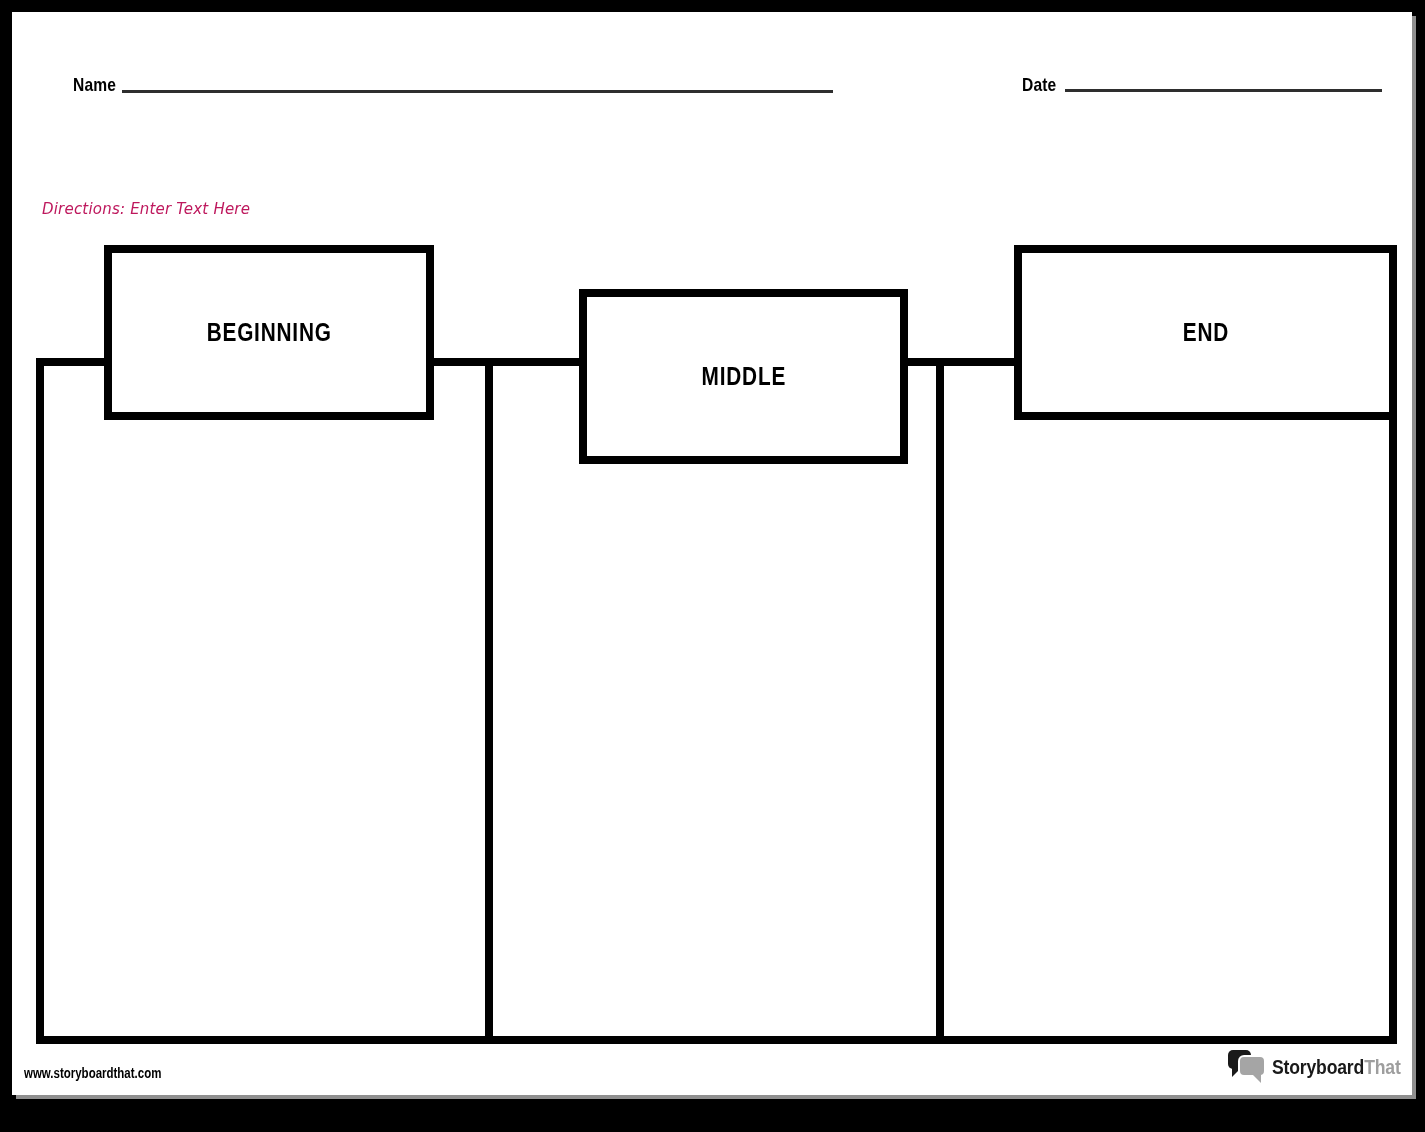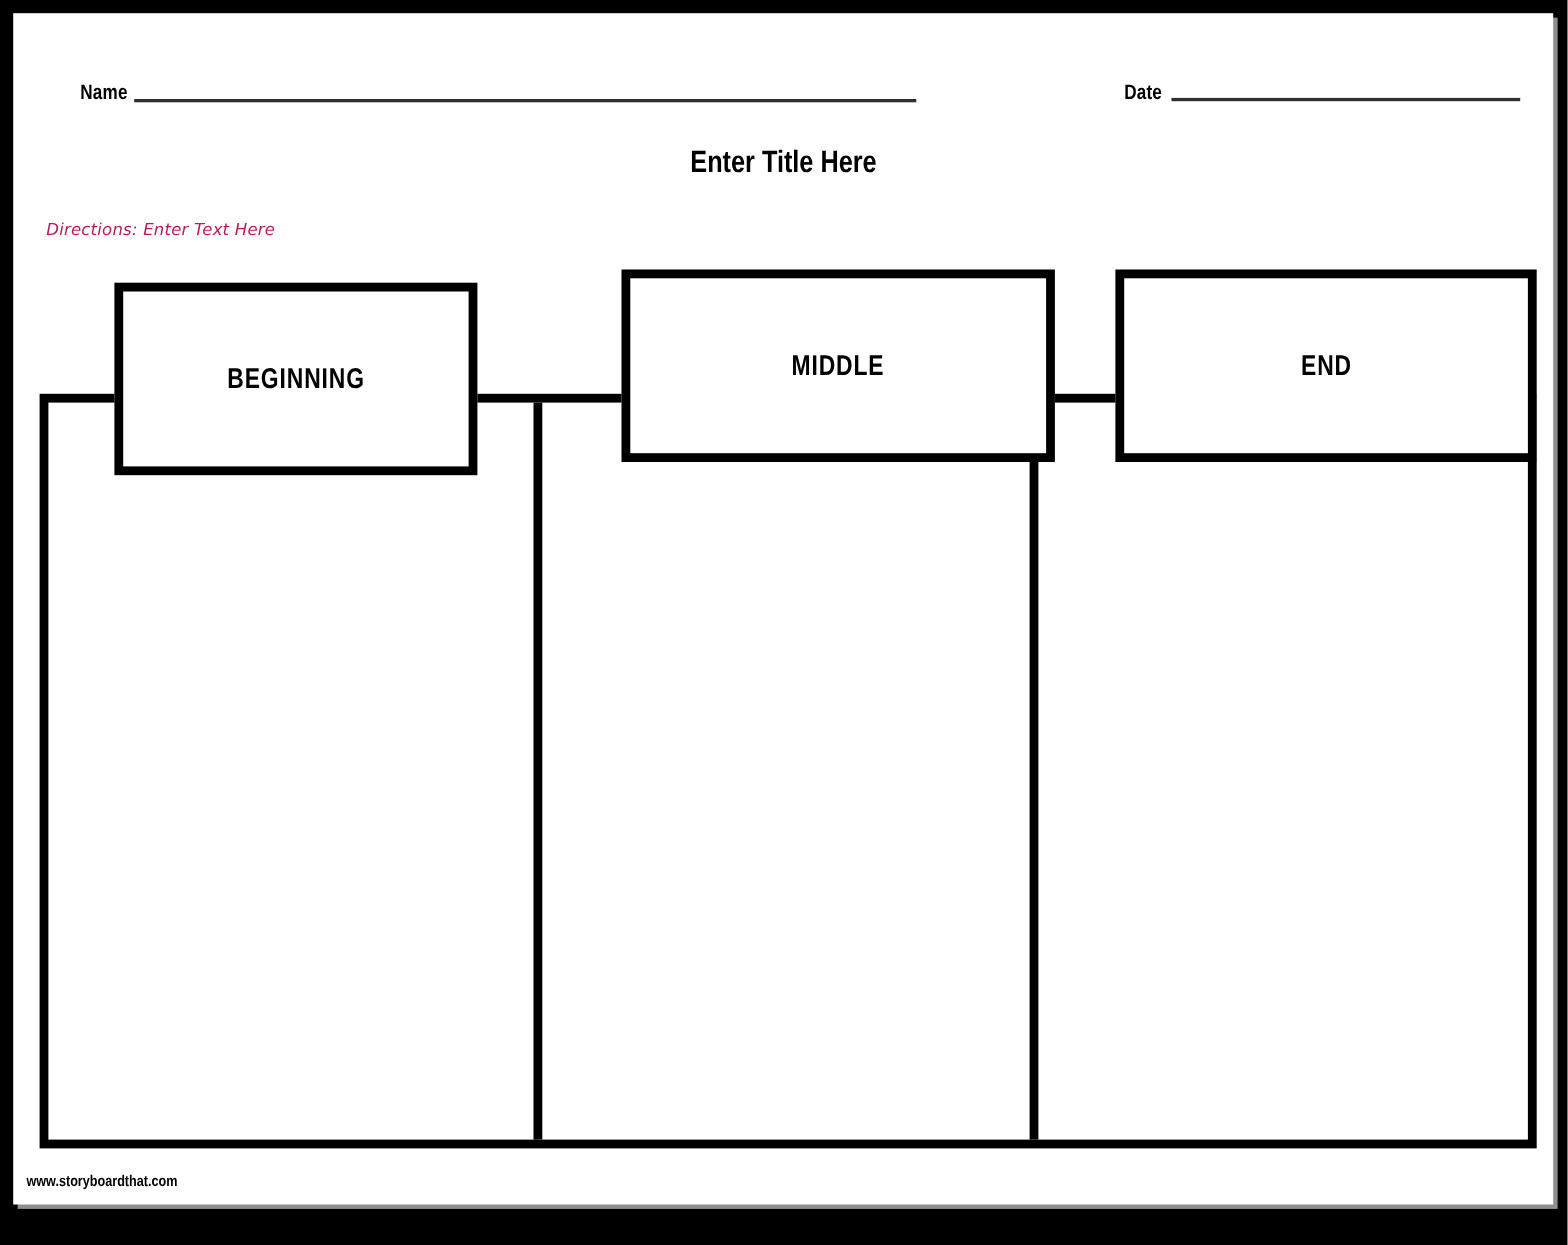--- a/index.html
+++ b/index.html
@@ -85,22 +85,22 @@
     position: absolute;
     top: 233px;
     height: 175px;
     border: 8px solid #000;
     background: #fff;
     z-index: 3;
     display: flex;
     align-items: center;
     justify-content: center;
   }
-  .header-box-1 { left: 92px;  width: 330px; margin-top: 12px; }
-  .header-box-2 { left: 553px; width: 394px; }
+  .header-box-1 { left: 92px;  width: 330px; }
+  .header-box-2 { left: 567px; width: 329px; margin-top: 44px; }
   .header-box-3 { left: 1002px; width: 383px; }
   .header-label {
     display: inline-block;
     font-weight: bold;
     font-size: 26px;
     letter-spacing: 1px;
     transform: scaleX(0.8);
     transform-origin: center;
     color: #000;
     white-space: nowrap;
@@ -139,23 +139,20 @@
 <body>
 
 <div class="page">
 
   <span class="lbl condensed name-label">Name</span>
   <div class="fill-line name-line"></div>
 
   <span class="lbl condensed date-label">Date</span>
   <div class="fill-line date-line"></div>
 
-  <div class="title-wrap">
-    <span class="title-text">Enter Title Here</span>
-  </div>
 
   <div class="directions">Directions: Enter Text Here</div>
 
   <div class="content-area">
     <div class="cell cell-1"></div>
     <div class="cell cell-2"></div>
     <div class="cell cell-3"></div>
     <div class="divider divider-1"></div>
     <div class="divider divider-2"></div>
   </div>
@@ -165,14 +162,29 @@
   </div>
   <div class="header-box header-box-2">
     <span class="header-label">MIDDLE</span>
   </div>
   <div class="header-box header-box-3">
     <span class="header-label">END</span>
   </div>
 
   <div class="footer-url">www.storyboardthat.com</div>
 
+  <div class="logo">
+    <span>
+      <svg width="38" height="34" viewBox="0 0 38 34">
+        <g>
+          <rect x="0" y="0" width="23" height="19" rx="5" fill="#1a1a1a"></rect>
+          <polygon points="4,16 4,27 13,18" fill="#1a1a1a"></polygon>
+          <rect x="11" y="6" width="26" height="20" rx="5" fill="#a5a5a5" stroke="#ffffff" stroke-width="2"></rect>
+          <polygon points="33,23 33,33 24,24" fill="#a5a5a5"></polygon>
+        </g>
+      </svg>
+    </span>
+    <span class="logo-text">
+      <span class="brand-black">Storyboard</span><span class="brand-gray">That</span>
+    </span>
+  </div>
 
 </div>
 
 </body></html>

